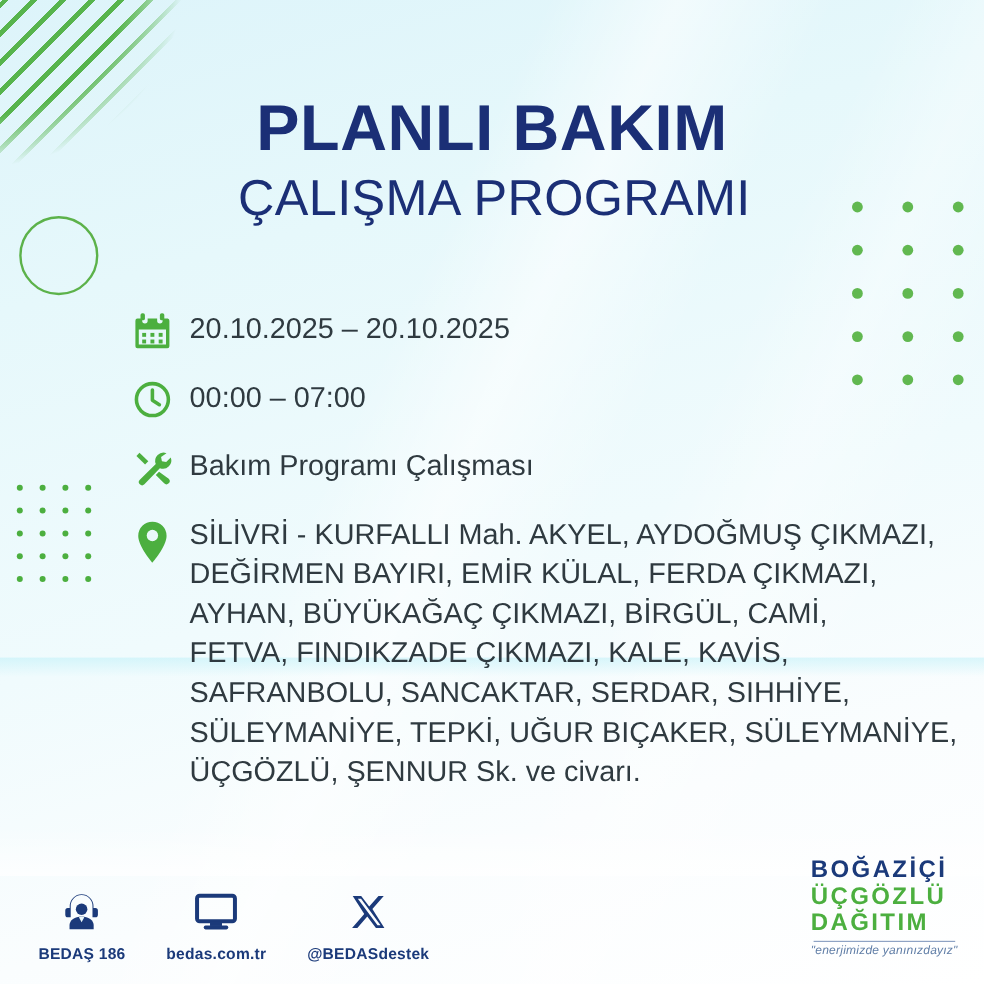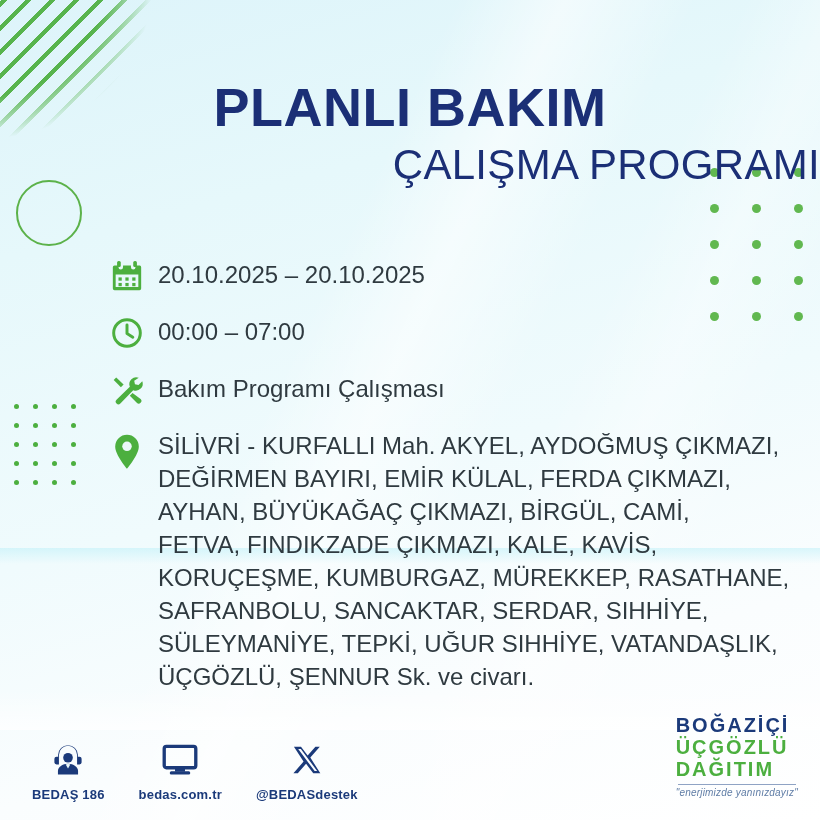--- a/index.html
+++ b/index.html
@@ -50,21 +50,21 @@
   .dots-right i{width:9px;height:9px;background:#61b850;}
 
   
   .title-wrap{position:absolute;left:0;right:0;top:78px;text-align:center;}
   .title-main{
     font-size:54px;line-height:58px;font-weight:bold;color:#1b2f76;
     letter-spacing:.5px;margin:0;
   }
   .title-sub{
     font-size:42px;line-height:50px;font-weight:normal;color:#1b2f76;
-    letter-spacing:.3px;margin:4px 0 0 0;padding-left:4px;text-align:right;
+    letter-spacing:.3px;margin:4px 0 0 0;padding-left:4px;
   }
 
   
   .info{position:absolute;left:110px;top:258px;right:20px;}
   .row{display:flex;align-items:flex-start;margin-bottom:22px;}
   .row .ico{width:48px;min-width:48px;display:flex;justify-content:flex-start;align-items:flex-start;padding-top:1px;}
   .row .txt{
     font-size:24px;line-height:32px;color:#2f3a40;font-weight:normal;
     padding-top:1px;
     text-align:center;
@@ -191,23 +191,22 @@
         <svg width="34" height="38" viewBox="0 0 24 28" fill="#4caf3f" aria-hidden="true">
           <path d="M12 1.3A8.7 8.7 0 0 0 3.3 10c0 6.3 8.7 16.4 8.7 16.4S20.7 16.3 20.7 10A8.7 8.7 0 0 0 12 1.3Z"></path>
           <circle cx="12" cy="9.8" r="3.5" fill="#eaf8f9"></circle>
         </svg>
       </span>
       <span>
         <div class="addr-line">SİLİVRİ - KURFALLI Mah. AKYEL, AYDOĞMUŞ ÇIKMAZI,</div>
         <div class="addr-line">DEĞİRMEN BAYIRI, EMİR KÜLAL, FERDA ÇIKMAZI,</div>
         <div class="addr-line">AYHAN, BÜYÜKAĞAÇ ÇIKMAZI, BİRGÜL, CAMİ,</div>
         <div class="addr-line">FETVA, FINDIKZADE ÇIKMAZI, KALE, KAVİS,</div>
-        <div class="addr-line">KORUÇEŞME, KUMBURGAZ, MÜREKKEP, RASATHANE,</div>
         <div class="addr-line">SAFRANBOLU, SANCAKTAR, SERDAR, SIHHİYE,</div>
-        <div class="addr-line">SÜLEYMANİYE, TEPKİ, UĞUR SIHHİYE, VATANDAŞLIK,</div>
+        <div class="addr-line">SÜLEYMANİYE, TEPKİ, UĞUR BIÇAKER, SÜLEYMANİYE,</div>
         <div class="addr-line">ÜÇGÖZLÜ, ŞENNUR Sk. ve civarı.</div>
       </span>
     </div>
 
   </div>
 
   <div class="footer">
 
     <div class="contacts">
 

